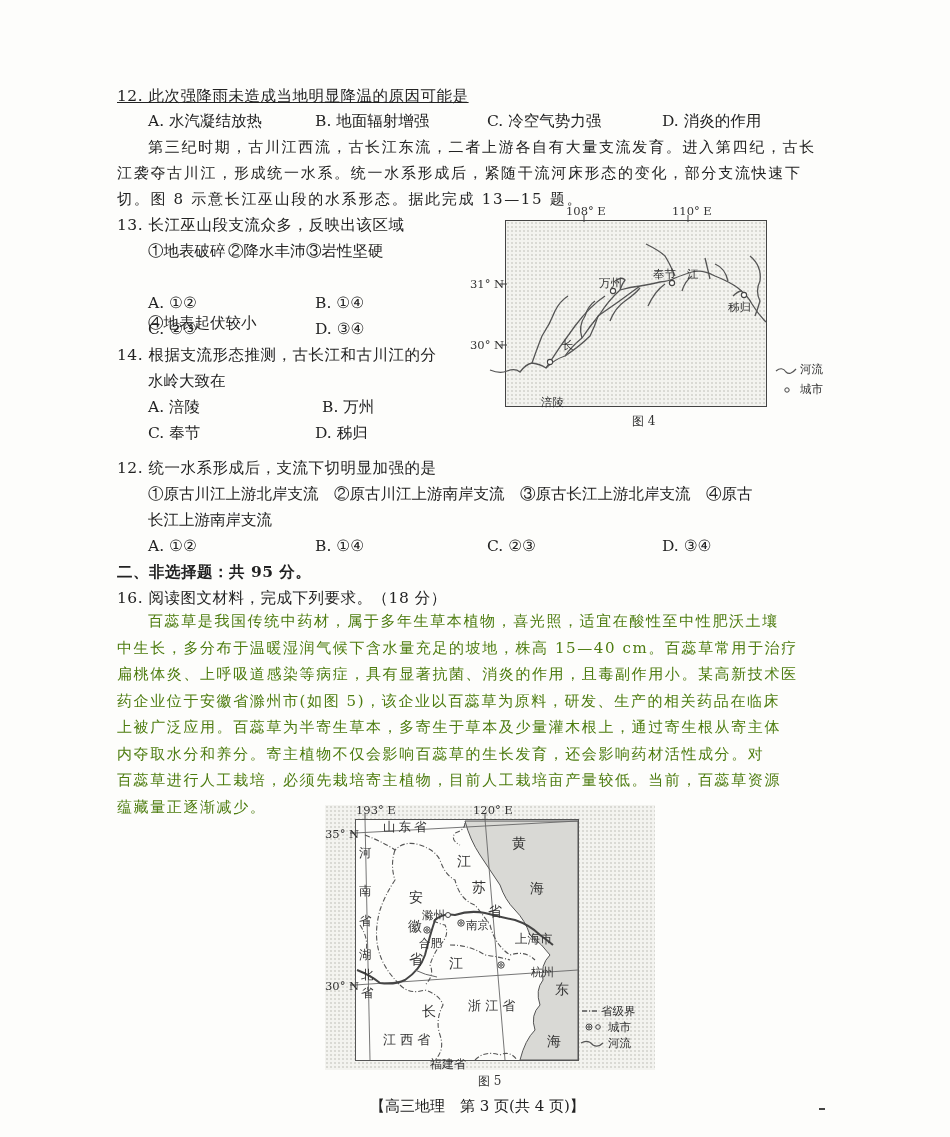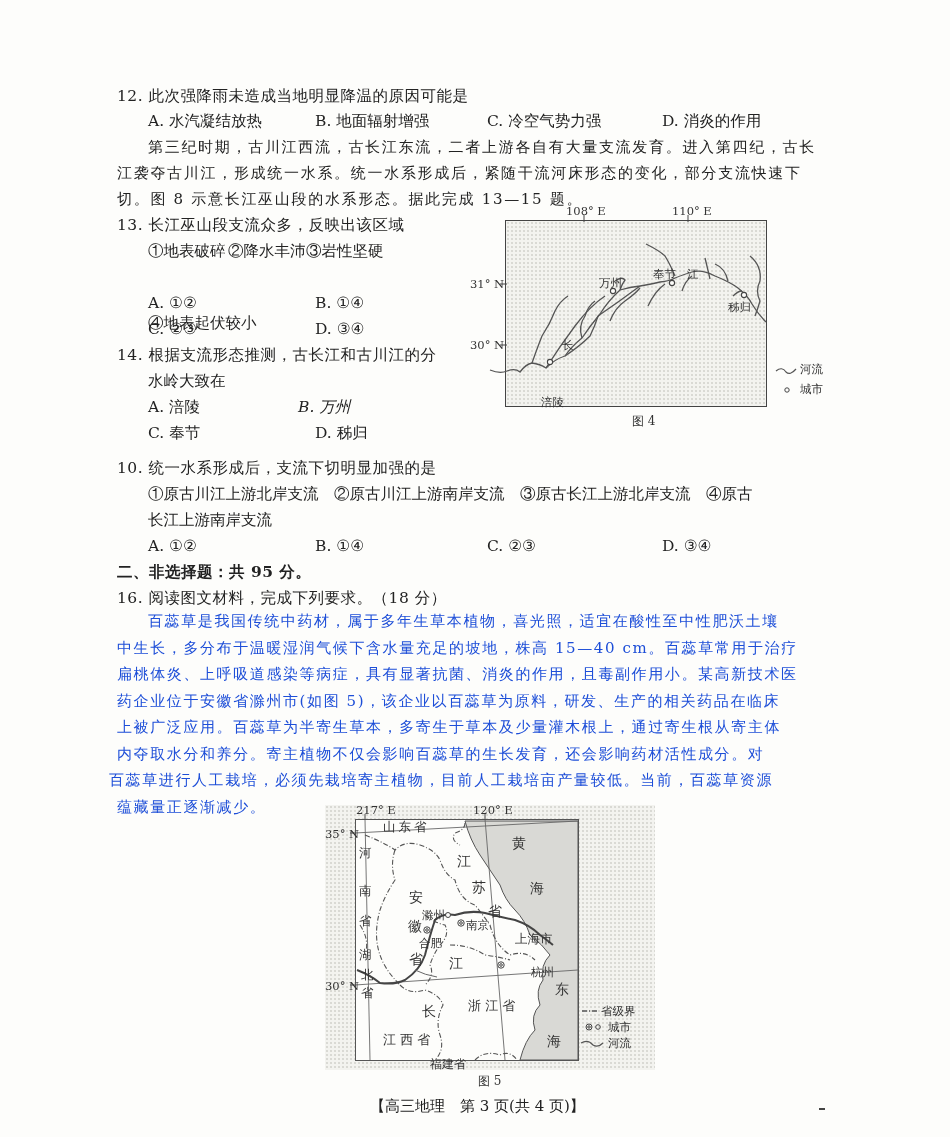--- a/index.html
+++ b/index.html
@@ -2,33 +2,33 @@
 <html><head>
 <meta charset="utf-8">
 <style>
   html, body { margin:0; padding:0; }
   body {
     width:950px; height:1137px; background:#fdfdfb; position:relative; overflow:hidden;
     font-family:"DejaVu Serif","Liberation Serif",serif; color:#222;
   }
   .line { position:absolute; left:0; font-size:15.5px; line-height:20px; white-space:nowrap; letter-spacing:0.5px; }
   .opt { position:absolute; font-size:15.5px; line-height:20px; white-space:nowrap; }
-  .para { position:absolute; font-size:15px; line-height:26.5px; letter-spacing:1.6px; color:#1d4ed8; }
+  .para { position:absolute; font-size:15px; line-height:26.5px; letter-spacing:1.6px; color:#4d7c0f; }
   .bold { font-weight:bold; }
   .map { position:absolute; }
   .maplabel { position:absolute; font-size:11.5px; white-space:nowrap; color:#333; }
   .mapbig { position:absolute; font-size:14px; color:#333; }
   .fig { position:absolute; font-size:12px; color:#333; }
   .footer { position:absolute; font-size:15px; white-space:nowrap; color:#222; }
   .stipple { background-color:#f3f3ef; background-image:radial-gradient(#d8d8d2 0.7px, transparent 0.8px); background-size:4px 4px; }
 </style>
 </head>
 <body>
 
-<div class="line" style="top:86px;left:117px;">12. 此次强降雨未造成当地明显降温的原因可能是</div>
+<div class="line" style="top:86px;left:117px;text-decoration:underline;">12. 此次强降雨未造成当地明显降温的原因可能是</div>
 <div class="opt" style="top:111px;left:148px;">A. 水汽凝结放热</div>
 <div class="opt" style="top:111px;left:315px;">B. 地面辐射增强</div>
 <div class="opt" style="top:111px;left:487px;">C. 冷空气势力强</div>
 <div class="opt" style="top:111px;left:662px;">D. 消炎的作用</div>
 
 <div class="line" style="top:137px;left:148px;letter-spacing:1.7px;font-size:15px;">第三纪时期，古川江西流，古长江东流，二者上游各自有大量支流发育。进入第四纪，古长</div>
 <div class="line" style="top:163px;left:117px;letter-spacing:1.7px;font-size:15px;">江袭夺古川江，形成统一水系。统一水系形成后，紧随干流河床形态的变化，部分支流快速下</div>
 <div class="line" style="top:189px;left:117px;letter-spacing:1.7px;font-size:15px;">切。图 8 示意长江巫山段的水系形态。据此完成 13—15 题。</div>
 
 <div class="line" style="top:215px;left:117px;">13. 长江巫山段支流众多，反映出该区域</div>
@@ -37,21 +37,21 @@
 <div class="opt" style="top:241px;left:306px;">③岩性坚硬</div>
 <div class="opt" style="top:267px;left:148px;margin-top:46px;">④地表起伏较小</div>
 <div class="opt" style="top:293px;left:148px;">A. ①②</div>
 <div class="opt" style="top:293px;left:315px;">B. ①④</div>
 <div class="opt" style="top:319px;left:148px;">C. ②③</div>
 <div class="opt" style="top:319px;left:315px;">D. ③④</div>
 
 <div class="line" style="top:345px;left:117px;">14. 根据支流形态推测，古长江和古川江的分</div>
 <div class="opt" style="top:371px;left:148px;">水岭大致在</div>
 <div class="opt" style="top:397px;left:148px;">A. 涪陵</div>
-<div class="opt" style="top:397px;left:298px;font-style:italic;">B. 万州</div>
+<div class="opt" style="top:397px;left:322px;">B. 万州</div>
 <div class="opt" style="top:423px;left:148px;">C. 奉节</div>
 <div class="opt" style="top:423px;left:315px;">D. 秭归</div>
 
 <div class="map" style="left:470px;top:196px;width:380px;height:240px;">
   <div class="stipple" style="position:absolute;left:35px;top:24px;width:260px;height:185px;border:1.5px solid #444;"></div>
   <svg width="380" height="240" style="position:absolute;left:0;top:0;">
     <g fill="none" stroke="#555" stroke-width="1.3">
 
       <path d="M37,175 Q45,172 50,176 Q56,168 62,167 Q70,168 76,172 Q85,163 95,160 Q102,150 112,142 Q120,130 130,118 Q138,105 150,94 Q160,91 170,90 Q182,88 190,86 Q200,85 205,82 Q215,78 222,76 Q232,73 245,80 Q260,86 268,92 Q278,100 282,108 Q288,118 296,126"></path>
 
@@ -96,38 +96,38 @@
   <div class="maplabel" style="left:183px;top:71px;">奉节</div>
   <div class="maplabel" style="left:258px;top:104px;">秭归</div>
   <div class="maplabel" style="left:71px;top:171px;margin-top:28px;">涪陵</div>
   <div class="maplabel" style="left:92px;top:142px;">长</div>
   <div class="maplabel" style="left:217px;top:71px;">江</div>
   <div class="maplabel" style="left:330px;top:166px;">河流</div>
   <div class="maplabel" style="left:330px;top:186px;">城市</div>
   <div class="fig" style="left:162px;top:217px;">图 4</div>
 </div>
 
-<div class="line" style="top:458px;left:117px;">10. 统一水系形成后，支流下切明显加强的是</div>
+<div class="line" style="top:458px;left:117px;">12. 统一水系形成后，支流下切明显加强的是</div>
 <div class="opt" style="top:484px;left:148px;">①原古川江上游北岸支流　②原古川江上游南岸支流　③原古长江上游北岸支流　④原古</div>
 <div class="opt" style="top:510px;left:148px;">长江上游南岸支流</div>
 <div class="opt" style="top:536px;left:148px;">A. ①②</div>
 <div class="opt" style="top:536px;left:315px;">B. ①④</div>
 <div class="opt" style="top:536px;left:487px;">C. ②③</div>
 <div class="opt" style="top:536px;left:662px;">D. ③④</div>
 
 <div class="line bold" style="top:562px;left:117px;">二、非选择题：共 95 分。</div>
 
 <div class="line" style="top:588px;left:117px;">16. 阅读图文材料，完成下列要求。（18 分）</div>
 <div class="para" style="top:608px;left:148px;">百蕊草是我国传统中药材，属于多年生草本植物，喜光照，适宜在酸性至中性肥沃土壤</div>
 <div class="para" style="top:635px;left:117px;">中生长，多分布于温暖湿润气候下含水量充足的坡地，株高 15—40 cm。百蕊草常用于治疗</div>
 <div class="para" style="top:661px;left:117px;">扁桃体炎、上呼吸道感染等病症，具有显著抗菌、消炎的作用，且毒副作用小。某高新技术医</div>
 <div class="para" style="top:688px;left:117px;">药企业位于安徽省滁州市(如图 5)，该企业以百蕊草为原料，研发、生产的相关药品在临床</div>
 <div class="para" style="top:714px;left:117px;">上被广泛应用。百蕊草为半寄生草本，多寄生于草本及少量灌木根上，通过寄生根从寄主体</div>
 <div class="para" style="top:741px;left:117px;">内夺取水分和养分。寄主植物不仅会影响百蕊草的生长发育，还会影响药材活性成分。对</div>
-<div class="para" style="top:767px;left:109px;text-align:right;">百蕊草进行人工栽培，必须先栽培寄主植物，目前人工栽培亩产量较低。当前，百蕊草资源</div>
+<div class="para" style="top:767px;left:117px;text-align:right;">百蕊草进行人工栽培，必须先栽培寄主植物，目前人工栽培亩产量较低。当前，百蕊草资源</div>
 <div class="para" style="top:794px;left:117px;">蕴藏量正逐渐减少。</div>
 
 <div class="map" style="left:325px;top:805px;width:330px;height:285px;">
   <div class="stipple" style="position:absolute;left:0;top:0;width:330px;height:265px;"></div>
   <div style="position:absolute;left:30px;top:14px;width:222px;height:240px;border:1.5px solid #555;background:#fdfdfb;"></div>
   <svg width="330" height="285" style="position:absolute;left:0;top:0;">
 
     <path d="M140,16 L253,16 L253,255 L195,255 Q200,235 210,225 Q205,210 215,200 Q210,185 218,175 Q215,160 225,150 Q218,140 205,130 Q200,115 190,105 Q180,95 175,80 Q165,65 155,50 Q145,35 140,16 Z" fill="#d9d9d5" stroke="#555" stroke-width="1"></path>
 
     <g stroke="#666" stroke-width="0.9" fill="none">
@@ -170,21 +170,21 @@
     </g>
 
     <line x1="257" y1="206" x2="272" y2="206" stroke="#555" stroke-width="1.3" stroke-dasharray="5,2,1,2"></line>
     <g fill="none" stroke="#444" stroke-width="1">
       <circle cx="264" cy="222" r="3"></circle>
         <circle cx="264" cy="222" r="1.2"></circle>
         <circle cx="273" cy="222" r="2.3"></circle>
     </g>
     <path d="M256,238 Q263,234 268,240 Q273,243 278,238" fill="none" stroke="#555" stroke-width="1.2"></path>
   </svg>
-  <div class="maplabel" style="left:31px;top:-2px;">217° E</div>
+  <div class="maplabel" style="left:31px;top:-2px;">193° E</div>
   <div class="maplabel" style="left:148px;top:-2px;">120° E</div>
   <div class="maplabel" style="left:0px;top:22px;">35° N</div>
   <div class="maplabel" style="left:0px;top:174px;">30° N</div>
 
   <div class="mapbig" style="left:58px;top:14px;font-size:12.5px;letter-spacing:3px;">山东省</div>
   <div class="mapbig" style="left:34px;top:40px;font-size:12.5px;">河</div>
   <div class="mapbig" style="left:34px;top:78px;font-size:12.5px;">南</div>
   <div class="mapbig" style="left:34px;top:108px;font-size:12.5px;">省</div>
   <div class="mapbig" style="left:84px;top:84px;">安</div>
   <div class="mapbig" style="left:83px;top:113px;">徽</div>

